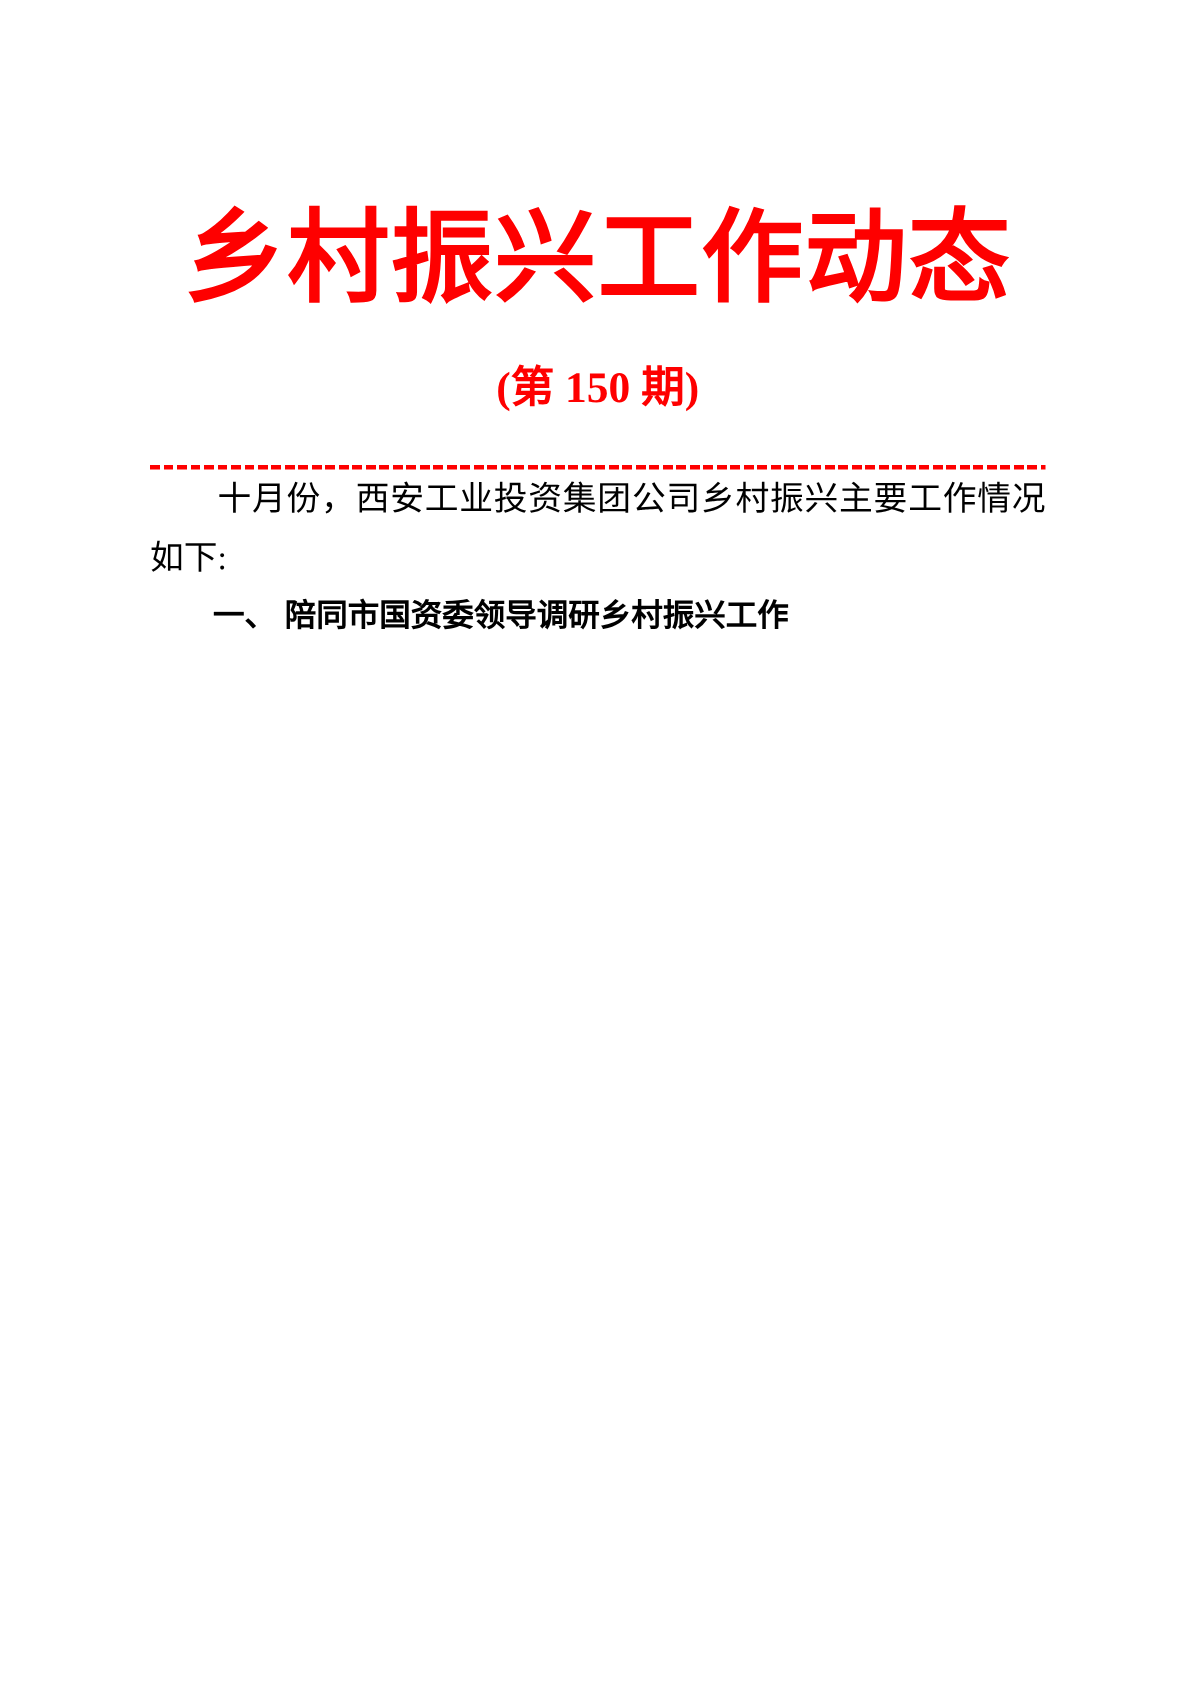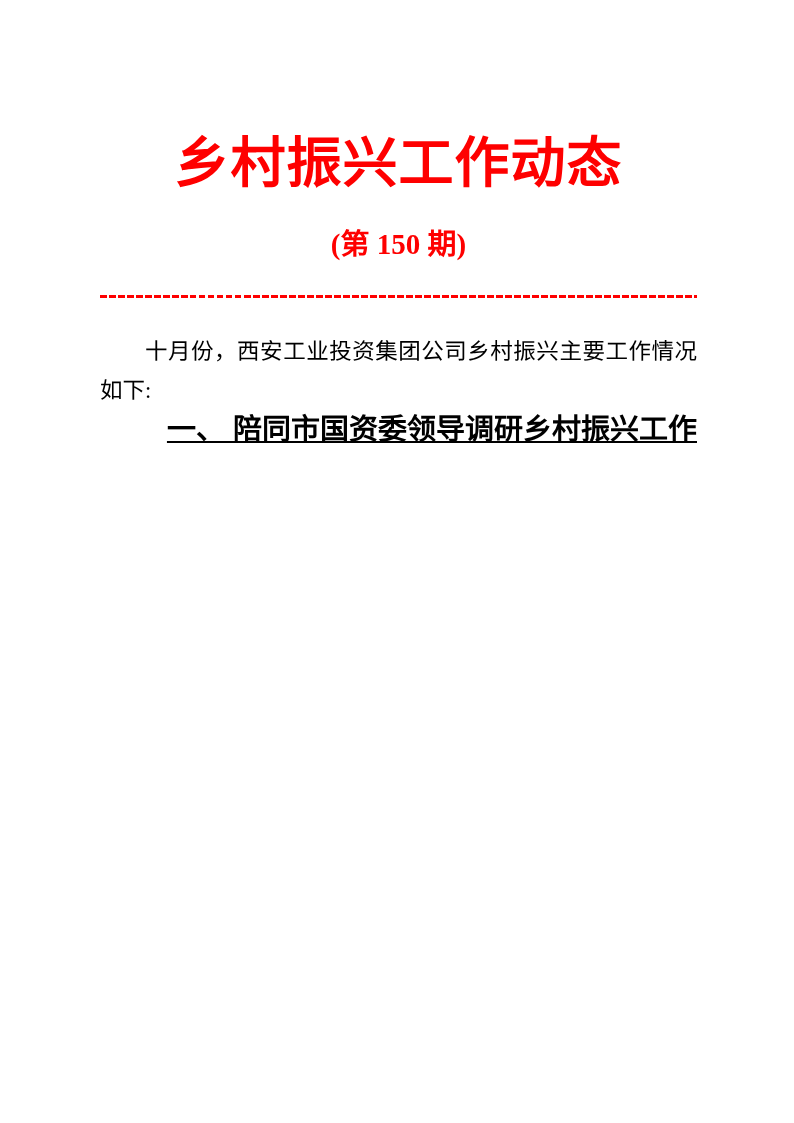--- a/index.html
+++ b/index.html
@@ -16,21 +16,21 @@
     box-sizing: border-box;
     padding: 0 97px 0 100px;
     overflow: hidden;
     font-family: "Liberation Serif", "DejaVu Serif", serif;
     color: #000000;
   }
   .doc-title {
     margin: 0;
     padding-top: 132px;
     text-align: center;
-    font-size: 55px;
+    font-size: 68px;
     line-height: 1.18;
     font-weight: bold;
     color: #fe0000;
     font-family: "Liberation Serif", "DejaVu Serif", serif;
     letter-spacing: 1px;
     white-space: nowrap;
   }
   .doc-subtitle {
     margin: 2px;
     margin-top: 30px;
@@ -45,40 +45,38 @@
     margin-top: 33px;
     height: 3px;
     width: 100%;
     background: repeating-linear-gradient(
       90deg,
       #fe0000 0px, #fe0000 6.5px,
       transparent 6.5px, transparent 9px
     );
   }
   .body-text {
-    margin-top: 34px;
     font-size: 22.5px;
     line-height: 39px;
     text-align: justify;
     text-justify: inter-ideograph;
   }
   .para {
     margin: 0;
     text-indent: 2em;
     font-family: "Liberation Serif", "DejaVu Serif", serif;
   }
   .section-heading {
     margin: 0;
     text-indent: 2em;
-    font-size: 29px;
+    font-size: 21px;
     line-height: 39px;
     font-weight: bold;
     font-family: "Liberation Sans", "DejaVu Sans", sans-serif;
-    text-align: right;
-    text-decoration: underline;
+    text-align: left;
   }
 </style>
 </head>
 <body>
 
 <div class="page">
   <h1 class="doc-title">乡村振兴工作动态</h1>
 
   <div class="doc-subtitle">(第 150 期)</div>
 

